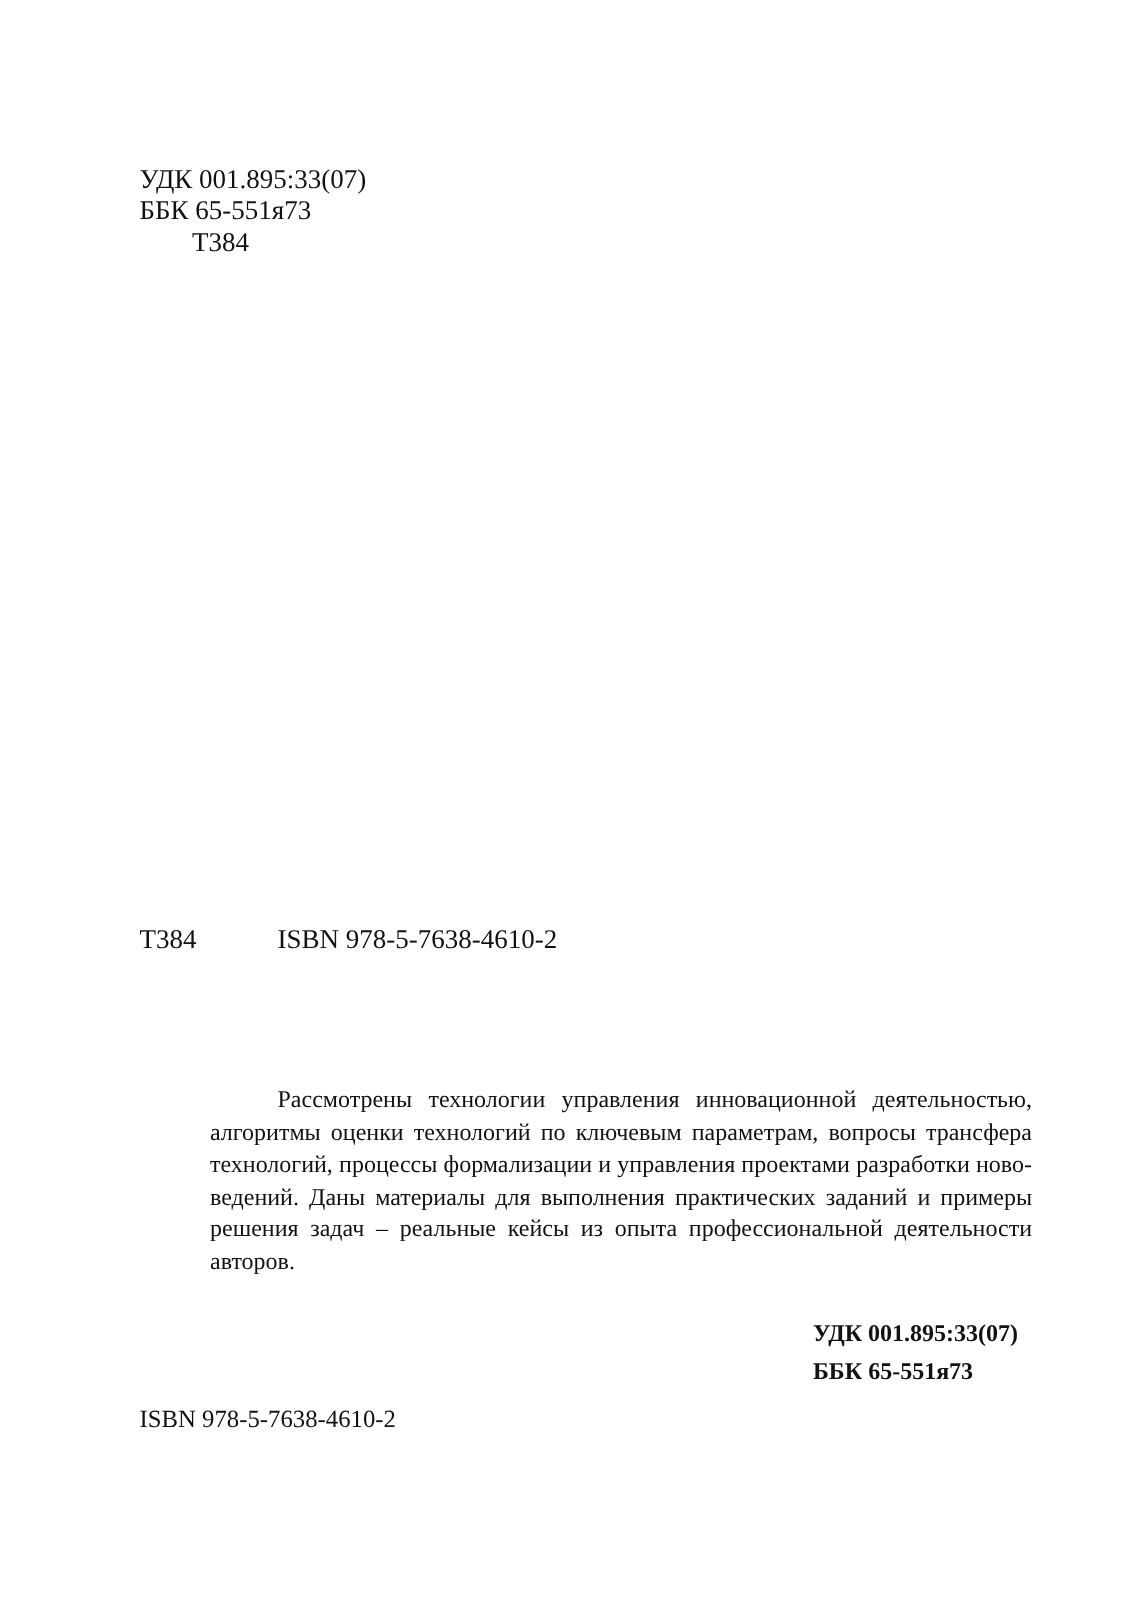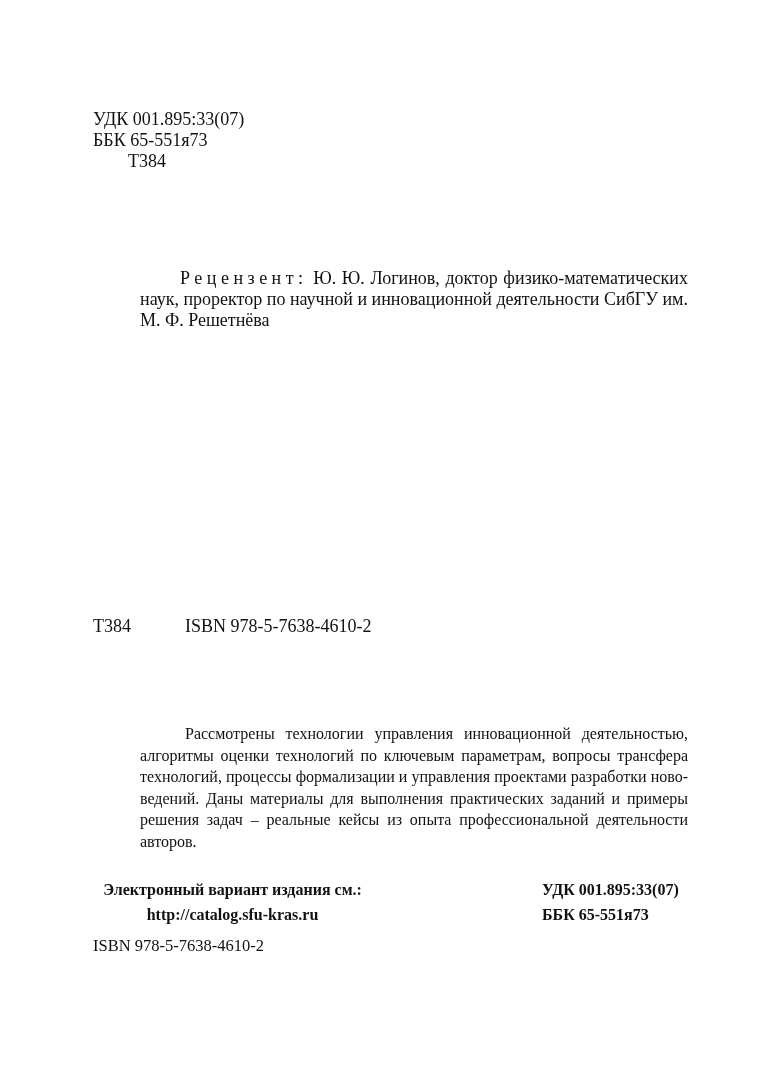--- a/index.html
+++ b/index.html
@@ -58,35 +58,30 @@
 <body>
 
 <div class="page">
 
   <div class="top-codes">
     <div>УДК 001.895:33(07)</div>
     <div>ББК 65-551я73</div>
     <div class="sign">Т384</div>
   </div>
 
-  <p class="reviewer"><span class="spaced">Рецензент:</span><span> Ю. Ю. Логинов, доктор физико-математических наук, проректор по научной и инновационной деятельности СибГУ им. М. Ф. Решетнёва</span></p>
 
   <div class="entry">
     <span class="entry-sign">Т384</span>
     <div class="entry-isbn">ISBN 978-5-7638-4610-2</div>
   </div>
 
   <div class="annotation">
     <p>Рассмотрены технологии управления инновационной деятельностью, алгоритмы оценки технологий по ключевым параметрам, вопросы трансфера технологий, процессы формализации и управления проектами разработки ново­ведений. Даны материалы для выполнения практических заданий и примеры реше­ния задач –  реальные кейсы из опыта профессиональной деятельности авторов.</p>
   </div>
 
-  <div class="footer-electronic">
-    <div>Электронный вариант издания см.:</div>
-    <div>http://catalog.sfu-kras.ru</div>
-  </div>
 
   <div class="footer-codes">
     <div>УДК 001.895:33(07)</div>
     <div>ББК 65-551я73</div>
   </div>
 
   <div class="footer-isbn">ISBN 978-5-7638-4610-2</div>
 
 
 </div>

